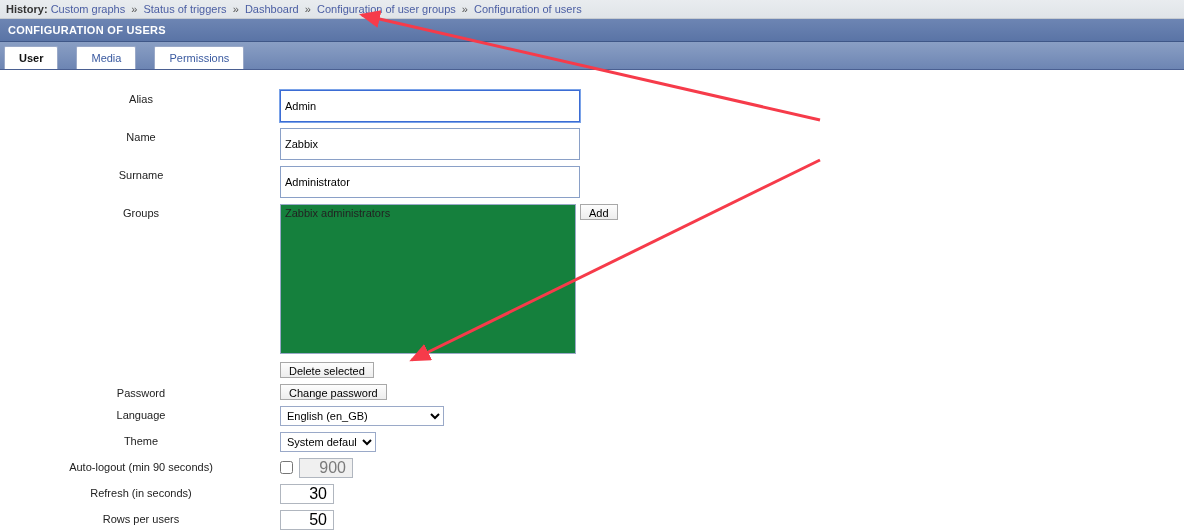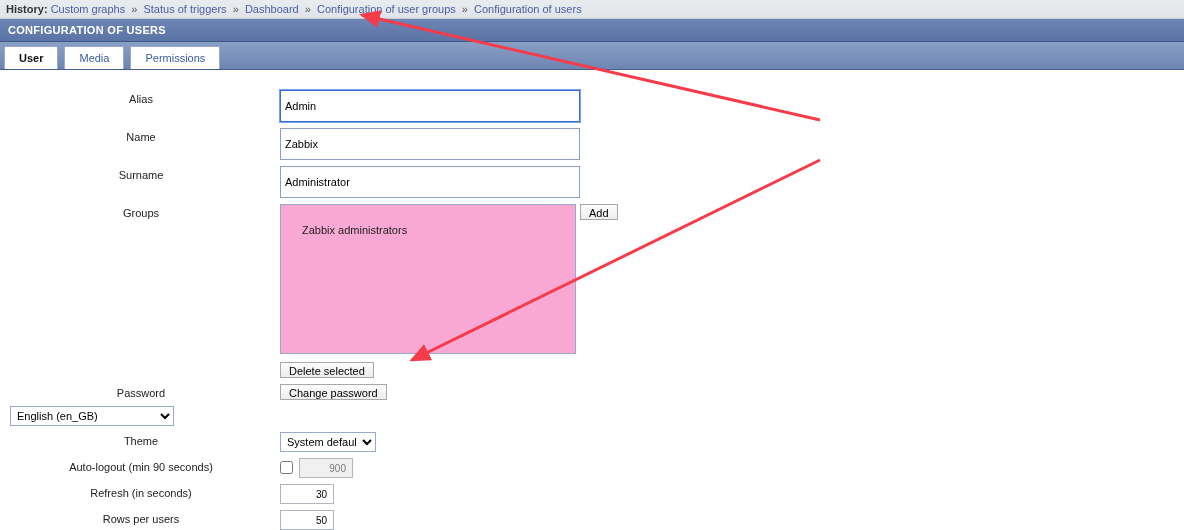--- a/index.html
+++ b/index.html
@@ -34,21 +34,21 @@
     padding: 5px 8px;
     letter-spacing: 0.3px;
     border-bottom: 1px solid #3f5787;
   }
 
   .tab-row {
     background: linear-gradient(#8a9fc4, #6d85b3);
     border-bottom: 1px solid #4a5f91;
     padding: 4px 4px 0 4px;
     display: flex;
-    gap: 6px;
+    gap: 18px;
   }
   .tab {
     background: #fff;
     color: #2f4c89;
     padding: 5px 14px;
     border: 1px solid #9aa9c8;
     border-bottom: none;
     border-radius: 2px 2px 0 0;
     font-size: 11px;
     cursor: pointer;
@@ -89,23 +89,23 @@
     width: 300px;
   }
   input[type=text].txt.focused {
     border: 1px solid #3b6cd4;
     outline: 1px solid #7aa2e8;
   }
   .listbox {
     width: 296px;
     height: 150px;
     border: 1px solid #9aa9c8;
-    background: #f9a8d4;
+    background: #15803d;
     overflow-y: scroll;
-    padding: 18px;
+    padding: 1px;
     font-size: 11px;
   }
   .listbox .item {
     padding: 1px 3px;
   }
   .btn {
     background: linear-gradient(#fdfdfd,#ededed);
     border: 1px solid #a8a8a8;
     padding: 2px 8px;
     font-family: inherit;
@@ -124,21 +124,21 @@
   input[type=checkbox] {
     margin: 3px 2px 0 0;
   }
   .num-input {
     width: 54px;
     height: 20px;
     border: 1px solid #b0b6bf;
     text-align: right;
     padding: 2px 6px;
     font-family: inherit;
-    font-size: 10px;
+    font-size: 16px;
   }
   .num-input[disabled] {
     background: #f0f0f0;
     color: #7a7a7a;
   }
   .annotation-layer {
     position: absolute;
     top: 0; left: 0;
     pointer-events: none;
   }
@@ -206,20 +206,21 @@
   </div>
 
   <div class="form-row">
     <div class="form-label">Password</div>
     <div class="form-field">
       <button class="btn">Change password</button>
     </div>
   </div>
 
   <div class="form-row">
+    <div class="form-label">Language</div>
     <div class="form-field">
       <select class="sel" style="width:164px;">
         <option>English (en_GB)</option>
       </select>
     </div>
   </div>
 
   <div class="form-row">
     <div class="form-label">Theme</div>
     <div class="form-field">

